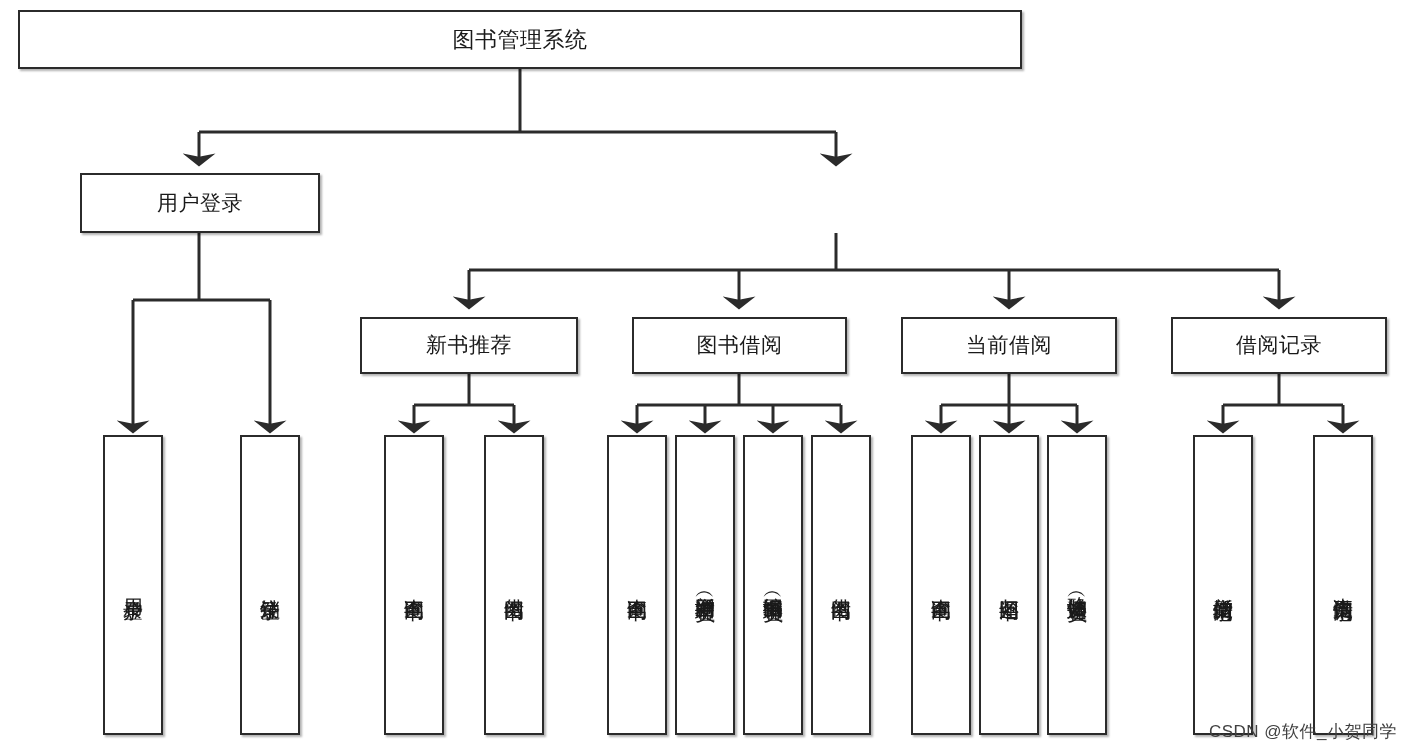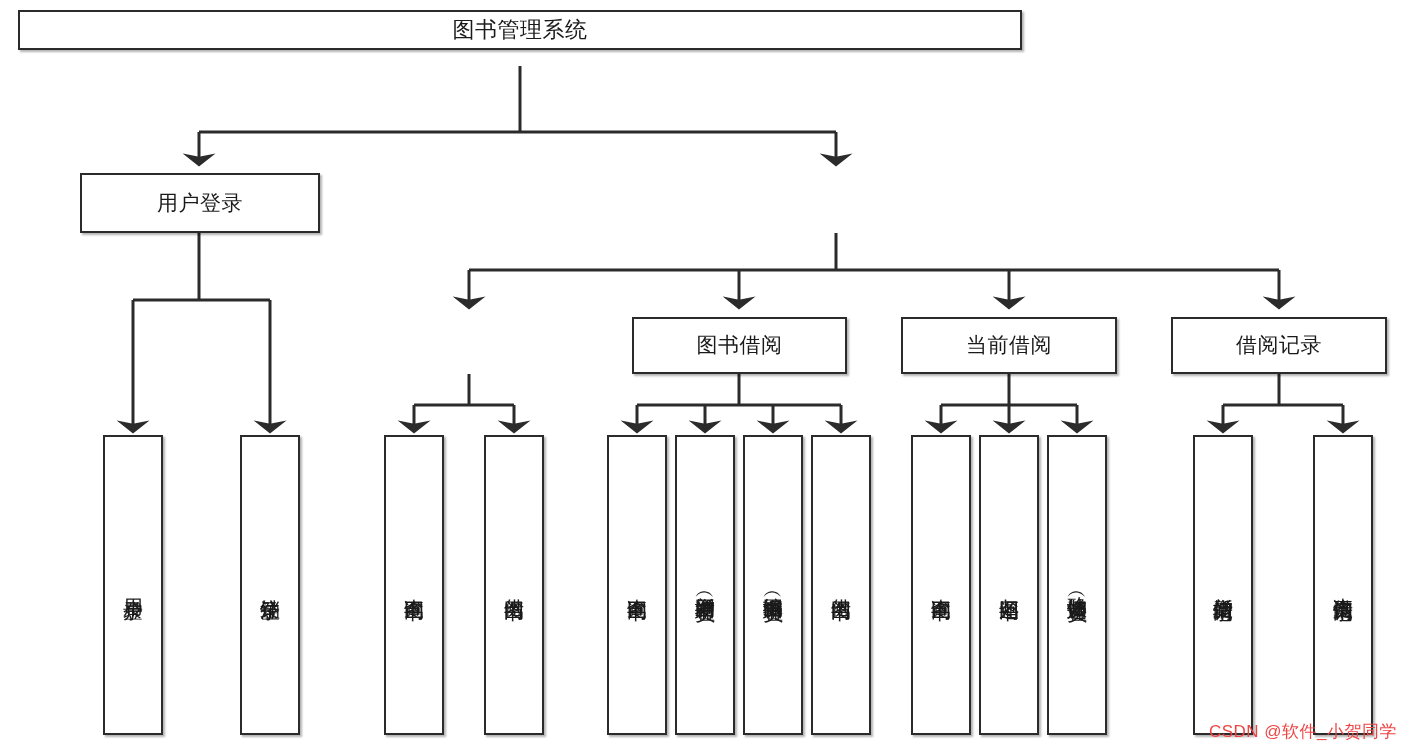--- a/index.html
+++ b/index.html
@@ -55,21 +55,21 @@
     letter-spacing: 1px;
     white-space: nowrap;
     max-height: 100%;
   }
   #root-node .label { font-size: 22px; }
   #watermark {
     position: absolute;
     right: 8px;
     bottom: 4px;
     font-size: 17px;
-    color: #ef4444;
+    color: #404040;
     letter-spacing: 0.5px;
     z-index: 3;
     white-space: nowrap;
   }
 </style>
 </head>
 <body>
 
 <div id="canvas">
 
@@ -116,28 +116,31 @@
       <path d="M1009,405 L1009,427" marker-end="url(#arrow)"></path>
       <path d="M1077,405 L1077,427" marker-end="url(#arrow)"></path>
 
       <path d="M1279,374 L1279,405"></path>
       <path d="M1223,405 L1343,405"></path>
       <path d="M1223,405 L1223,427" marker-end="url(#arrow)"></path>
       <path d="M1343,405 L1343,427" marker-end="url(#arrow)"></path>
     </g>
   </svg>
 
-  <div class="node" id="root-node" style="left:18px; top:10px; width:1004px; height:40px;text-align:center;">
+  <div class="node" id="root-node" style="left:18px; top:10px; width:1004px; height:59px;text-align:center;">
     <span class="label">图书管理系统</span>
   </div>
 
   <div class="node" style="left:80px; top:173px; width:240px; height:60px;">
     <span class="label">用户登录</span>
   </div>
 
+  <div class="node" style="left:360px; top:317px; width:218px; height:57px;">
+    <span class="label">新书推荐</span>
+  </div>
   <div class="node" style="left:632px; top:317px; width:215px; height:57px;">
     <span class="label">图书借阅</span>
   </div>
   <div class="node" style="left:1171px; top:317px; width:216px; height:57px;">
     <span class="label">借阅记录</span>
   </div>
   <div class="node" style="left:901px; top:317px; width:216px; height:57px;">
     <span class="label">当前借阅</span>
   </div>
 

